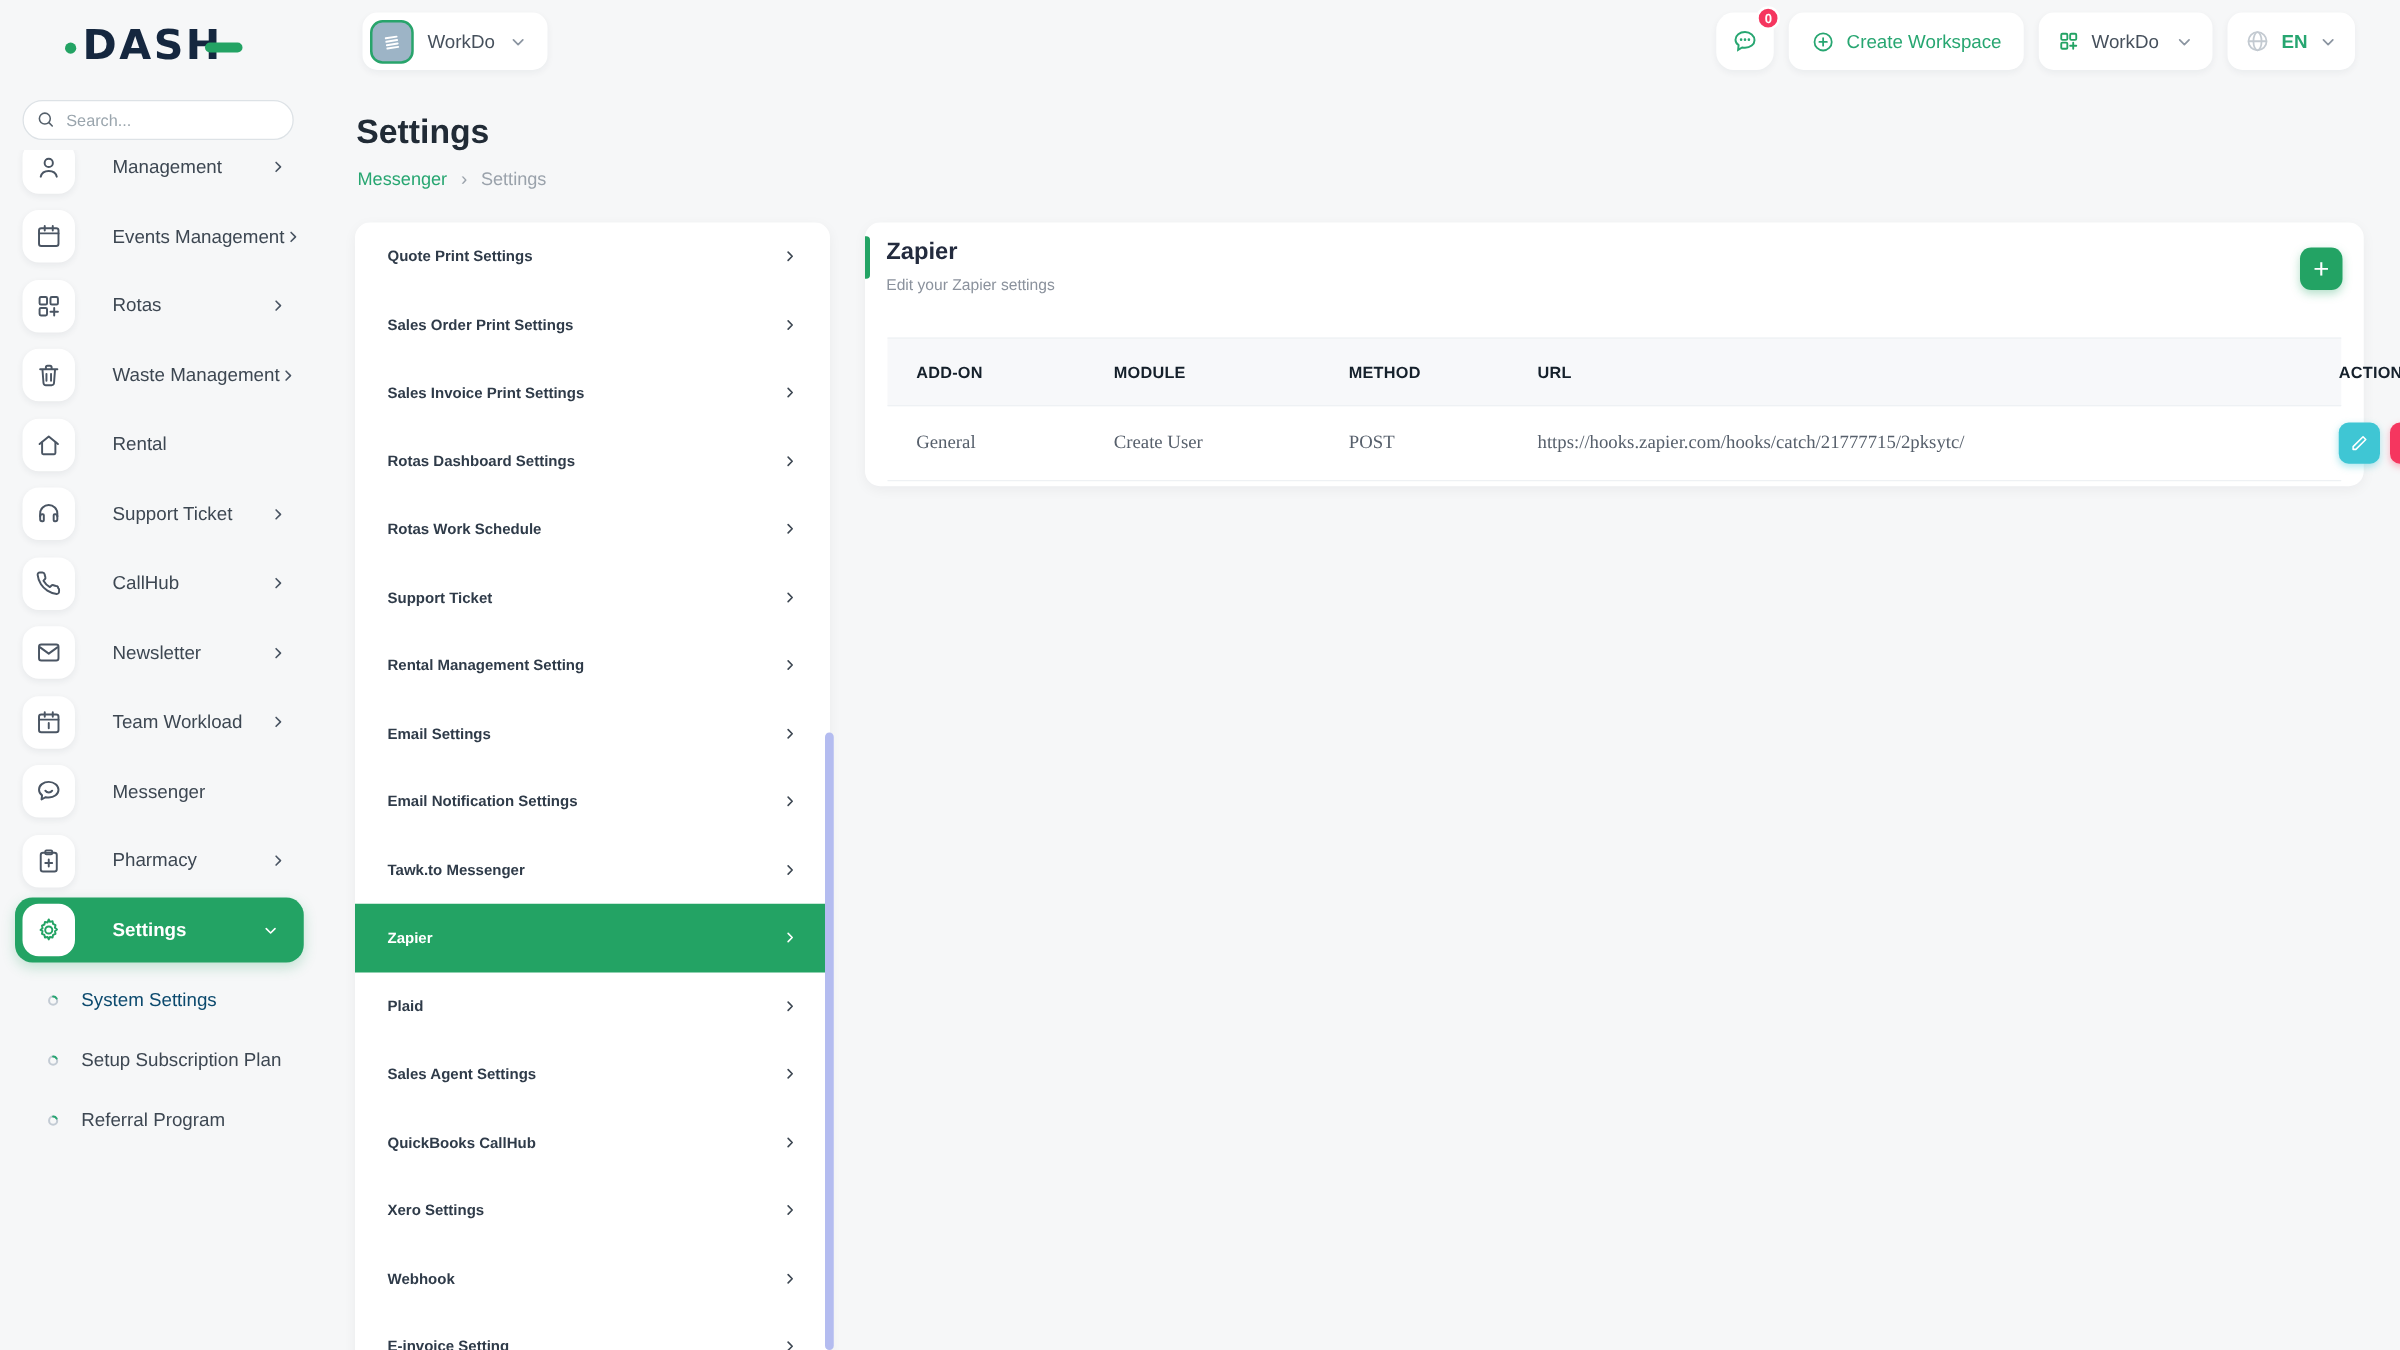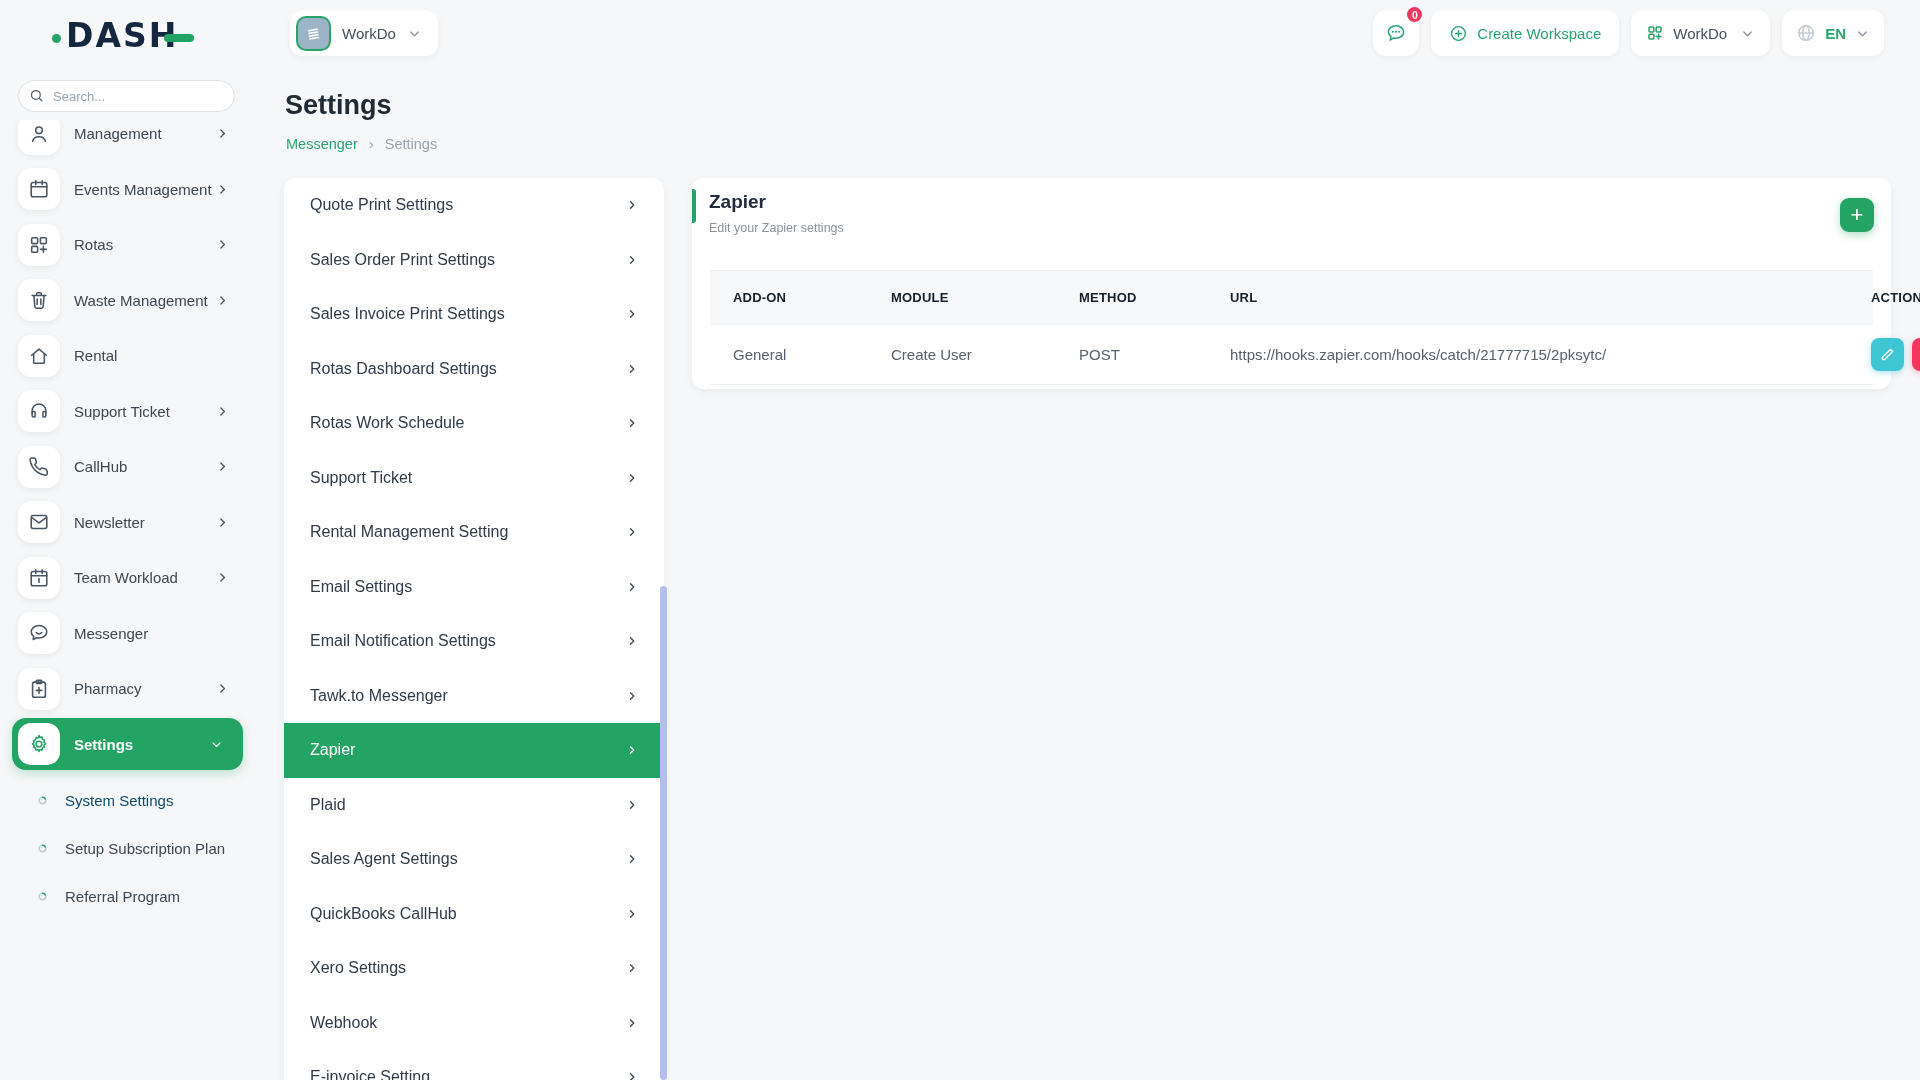--- a/index.html
+++ b/index.html
@@ -28,21 +28,21 @@
   .search input::placeholder { color:#9aa5ad; }
   .search .s-icon { position:absolute; left:11px; top:8px; width:15px; height:15px; color:#55606b; }
   .search .s-icon svg { width:15px; height:15px; }
 
   .nav { position:absolute; left:0; right:0; top:120px; bottom:0; overflow:hidden; }
   .nav-item { display:flex; align-items:center; height:55.5px; padding:0 26px 0 18px; font-size:15px; color:#3d4752; cursor:pointer; }
   .nav-item.clipped { margin-top:-14px; }
   .tile { width:42px; height:42px; border-radius:13px; background:#fff; box-shadow:0 2px 6px rgba(25,39,60,.07);
           display:flex; align-items:center; justify-content:center; color:#4a5563; flex:0 0 auto; }
   .tile svg { width:22px; height:22px; }
-  .nav-label { margin-left:14px; font-weight:500; white-space:nowrap; }
+  .nav-label { margin-left:30px; font-weight:500; white-space:nowrap; }
   .chev { margin-left:auto; color:#4a5563; display:flex; }
   .chev svg { width:13px; height:13px; }
   .nav-item.active { background:#23a364; border-radius:14px; margin:1.75px 12px; padding:0 20px 0 6px; height:52px; color:#fff;
                      box-shadow:0 4px 10px rgba(35,163,100,.25); }
   .nav-item.active .tile { color:#23a364; box-shadow:none; }
   .nav-item.active .nav-label { font-weight:700; }
   .nav-item.active .chev { color:#fff; }
   .nav-item.active .chev svg { transform:rotate(90deg); }
 
   .submenu { margin-top:6px; }
@@ -82,21 +82,21 @@
   
   .page-title { position:absolute; left:285px; top:90px; font-size:27px; font-weight:700; color:#212b36; }
   .breadcrumb { position:absolute; left:286px; top:135px; display:flex; align-items:center; font-size:14.5px; }
   .bc-home { color:#27a671; cursor:pointer; }
   .bc-sep { color:#9aa2ab; margin:0 11px; font-size:15px; }
   .bc-cur { color:#9aa2ab; }
 
   
   .settings-panel { position:absolute; left:284px; top:178px; width:380px; height:935px; background:#fff;
                     border-radius:12px; box-shadow:0 3px 10px rgba(16,24,40,.05); overflow:hidden; z-index:1; }
-  .sp-item { display:flex; align-items:center; height:54.5px; padding:0 26px; font-size:16px; color:#2f3b49; cursor:pointer; }
+  .sp-item { display:flex; align-items:center; height:54.5px; padding:0 26px; font-size:12px; color:#2f3b49; cursor:pointer;font-weight:bold; }
   .sp-item .chev { color:#3d4752; }
   .sp-item .chev svg { width:12px; height:12px; }
   .sp-item.active { background:#23a364; color:#fff; }
   .sp-item.active .chev { color:#fff; }
   .panel-scrollbar { position:absolute; left:660px; top:586px; width:7px; height:494px; border-radius:4px;
                      background:#b4bcf0; z-index:2; cursor:pointer; }
 
   
   .card { position:absolute; left:692px; top:178px; width:1199px; height:211px; background:#fff;
           border-radius:12px; box-shadow:0 3px 10px rgba(16,24,40,.05); }
@@ -104,21 +104,21 @@
   .card-title { position:absolute; left:17px; top:13px; font-size:19px; font-weight:700; color:#232b3e; }
   .card-subtitle { position:absolute; left:17px; top:43px; font-size:12.5px; color:#8b929d; }
   .add-btn { position:absolute; right:17px; top:20px; width:34px; height:34px; border-radius:9px; background:#23a364;
              color:#fff; display:flex; align-items:center; justify-content:center; font-size:22px; line-height:1;
              cursor:pointer; box-shadow:0 3px 8px rgba(35,163,100,.35); font-weight:400; }
   .tbl { position:absolute; left:18px; right:18px; top:92px; }
   .t-head, .t-row { display:grid; grid-template-columns:122px 152px 115px 605px 1fr; align-items:center;gap:36px; }
   .t-head { height:55px; background:#f7f8fa; border-top:1px solid #eef1f4; border-bottom:1px solid #eef1f4; }
   .th { padding-left:23px; font-size:13px; font-weight:700; color:#15202b; letter-spacing:.2px; }
   .t-row { height:60px; border-bottom:1px solid #eef1f4; }
-  .td { padding-left:23px; font-size:15px; color:#57606c; white-space:nowrap; overflow:hidden; }
+  .td { padding-left:23px; font-size:15px; color:#57606c; white-space:nowrap; overflow:hidden;font-family:Liberation Serif, serif; }
   .td-actions { padding-left:23px; display:flex; gap:8px; }
   .icon-btn { width:33px; height:33px; border-radius:8px; display:flex; align-items:center; justify-content:center;
               color:#fff; cursor:pointer; border:none; }
   .icon-btn svg { width:15px; height:15px; }
   .btn-edit { background:#3fc6d4; box-shadow:0 2px 6px rgba(63,198,212,.4); }
   .btn-del  { background:#f5365f; box-shadow:0 2px 6px rgba(245,54,95,.35); }
 </style>
 </head>
 <body>
 

